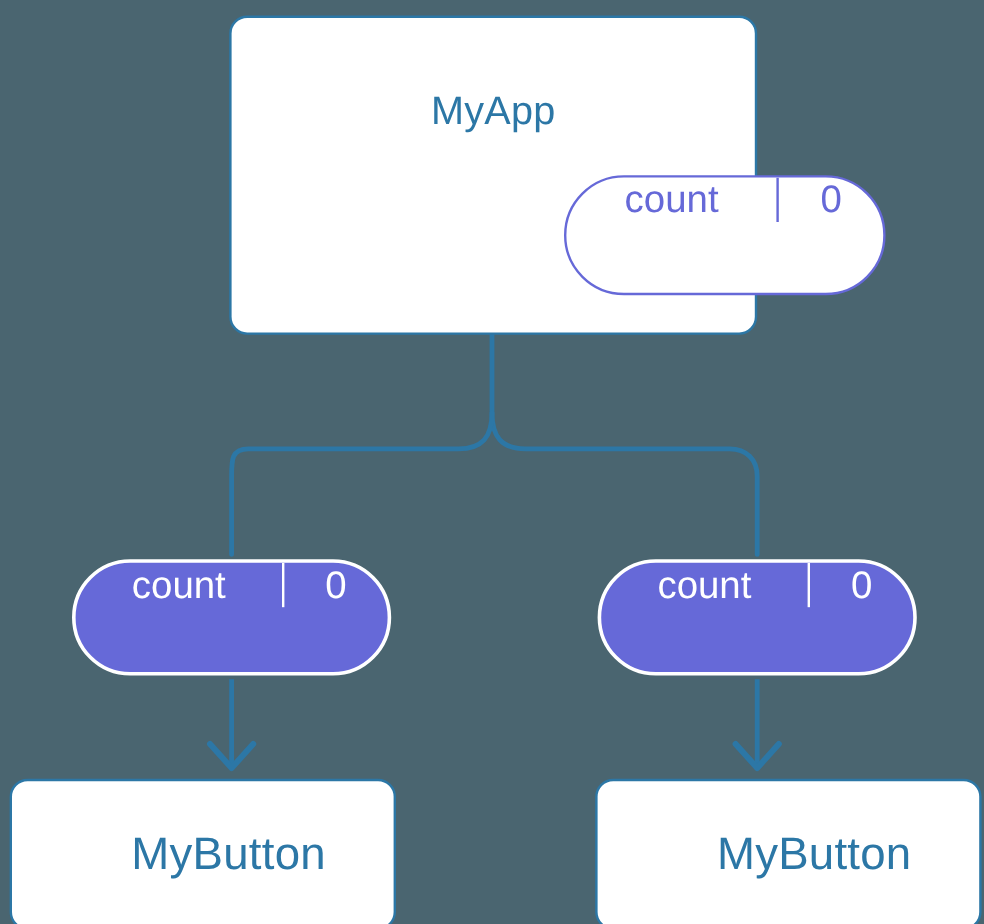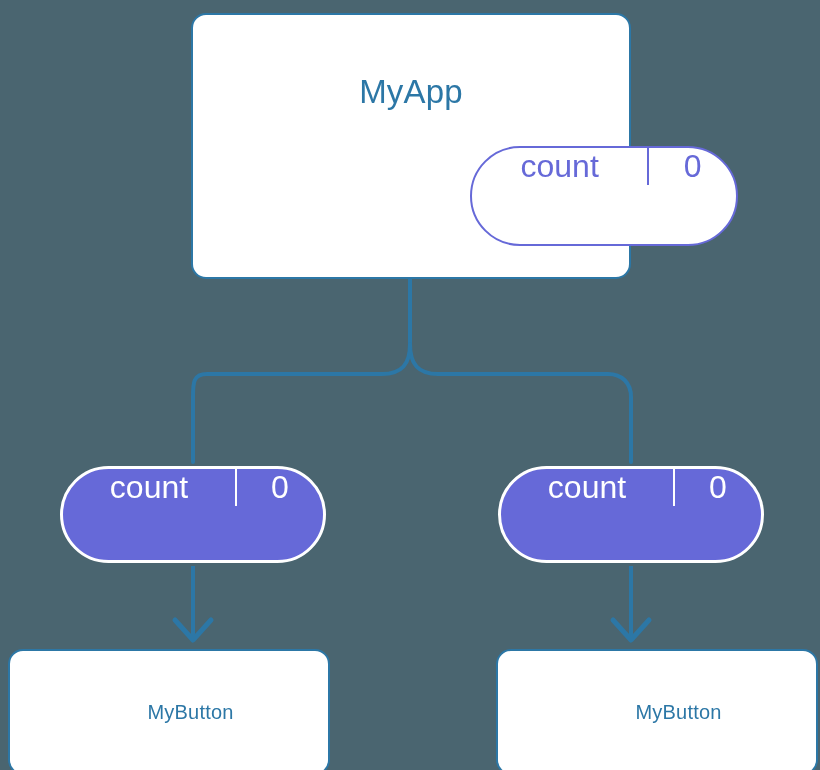--- a/index.html
+++ b/index.html
@@ -69,21 +69,21 @@
     left: 8px;
     top: 649px;
     width: 322px;
   }
   #leaf-card-right {
     left: 496px;
     top: 649px;
     width: 322px;
   }
   .leaf-card .card-title {
-    font-size: 20px;
+    font-size: 38px;
     margin-left: 43px;
   }
 
   
   .state-pill {
     position: absolute;
     box-sizing: border-box;
     display: flex;
     align-items: flex-start;
     border-radius: 999px;

